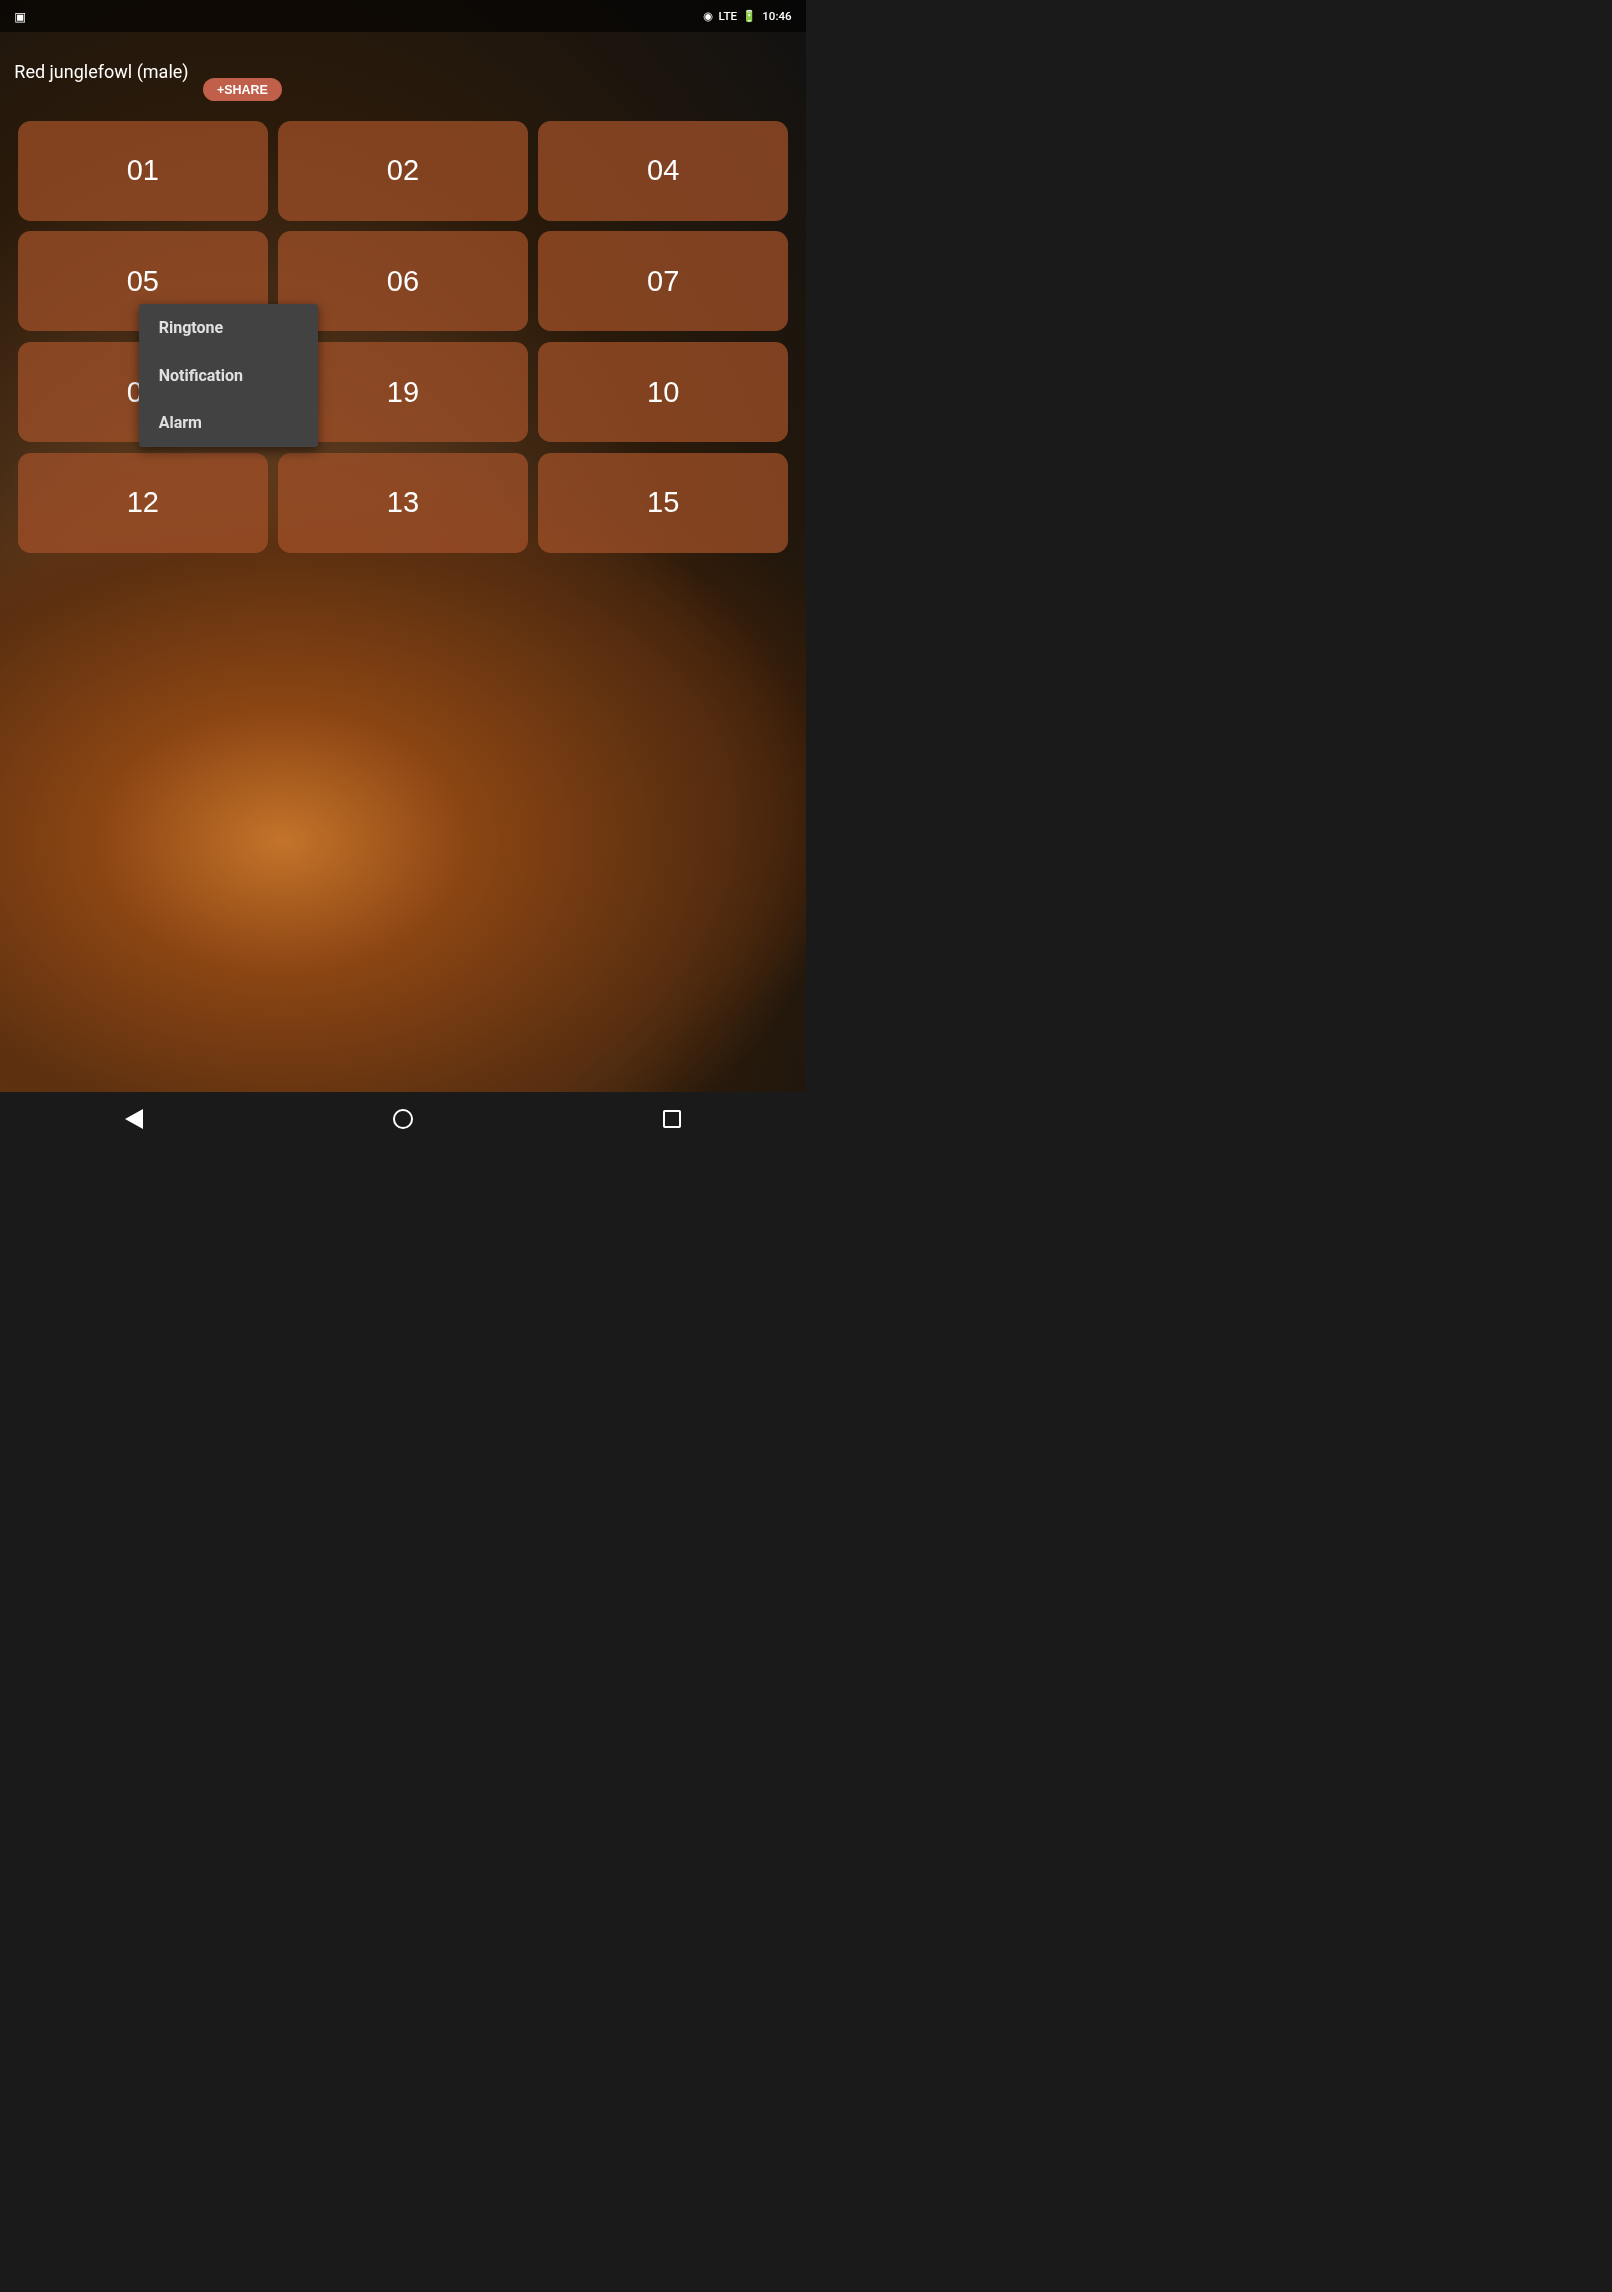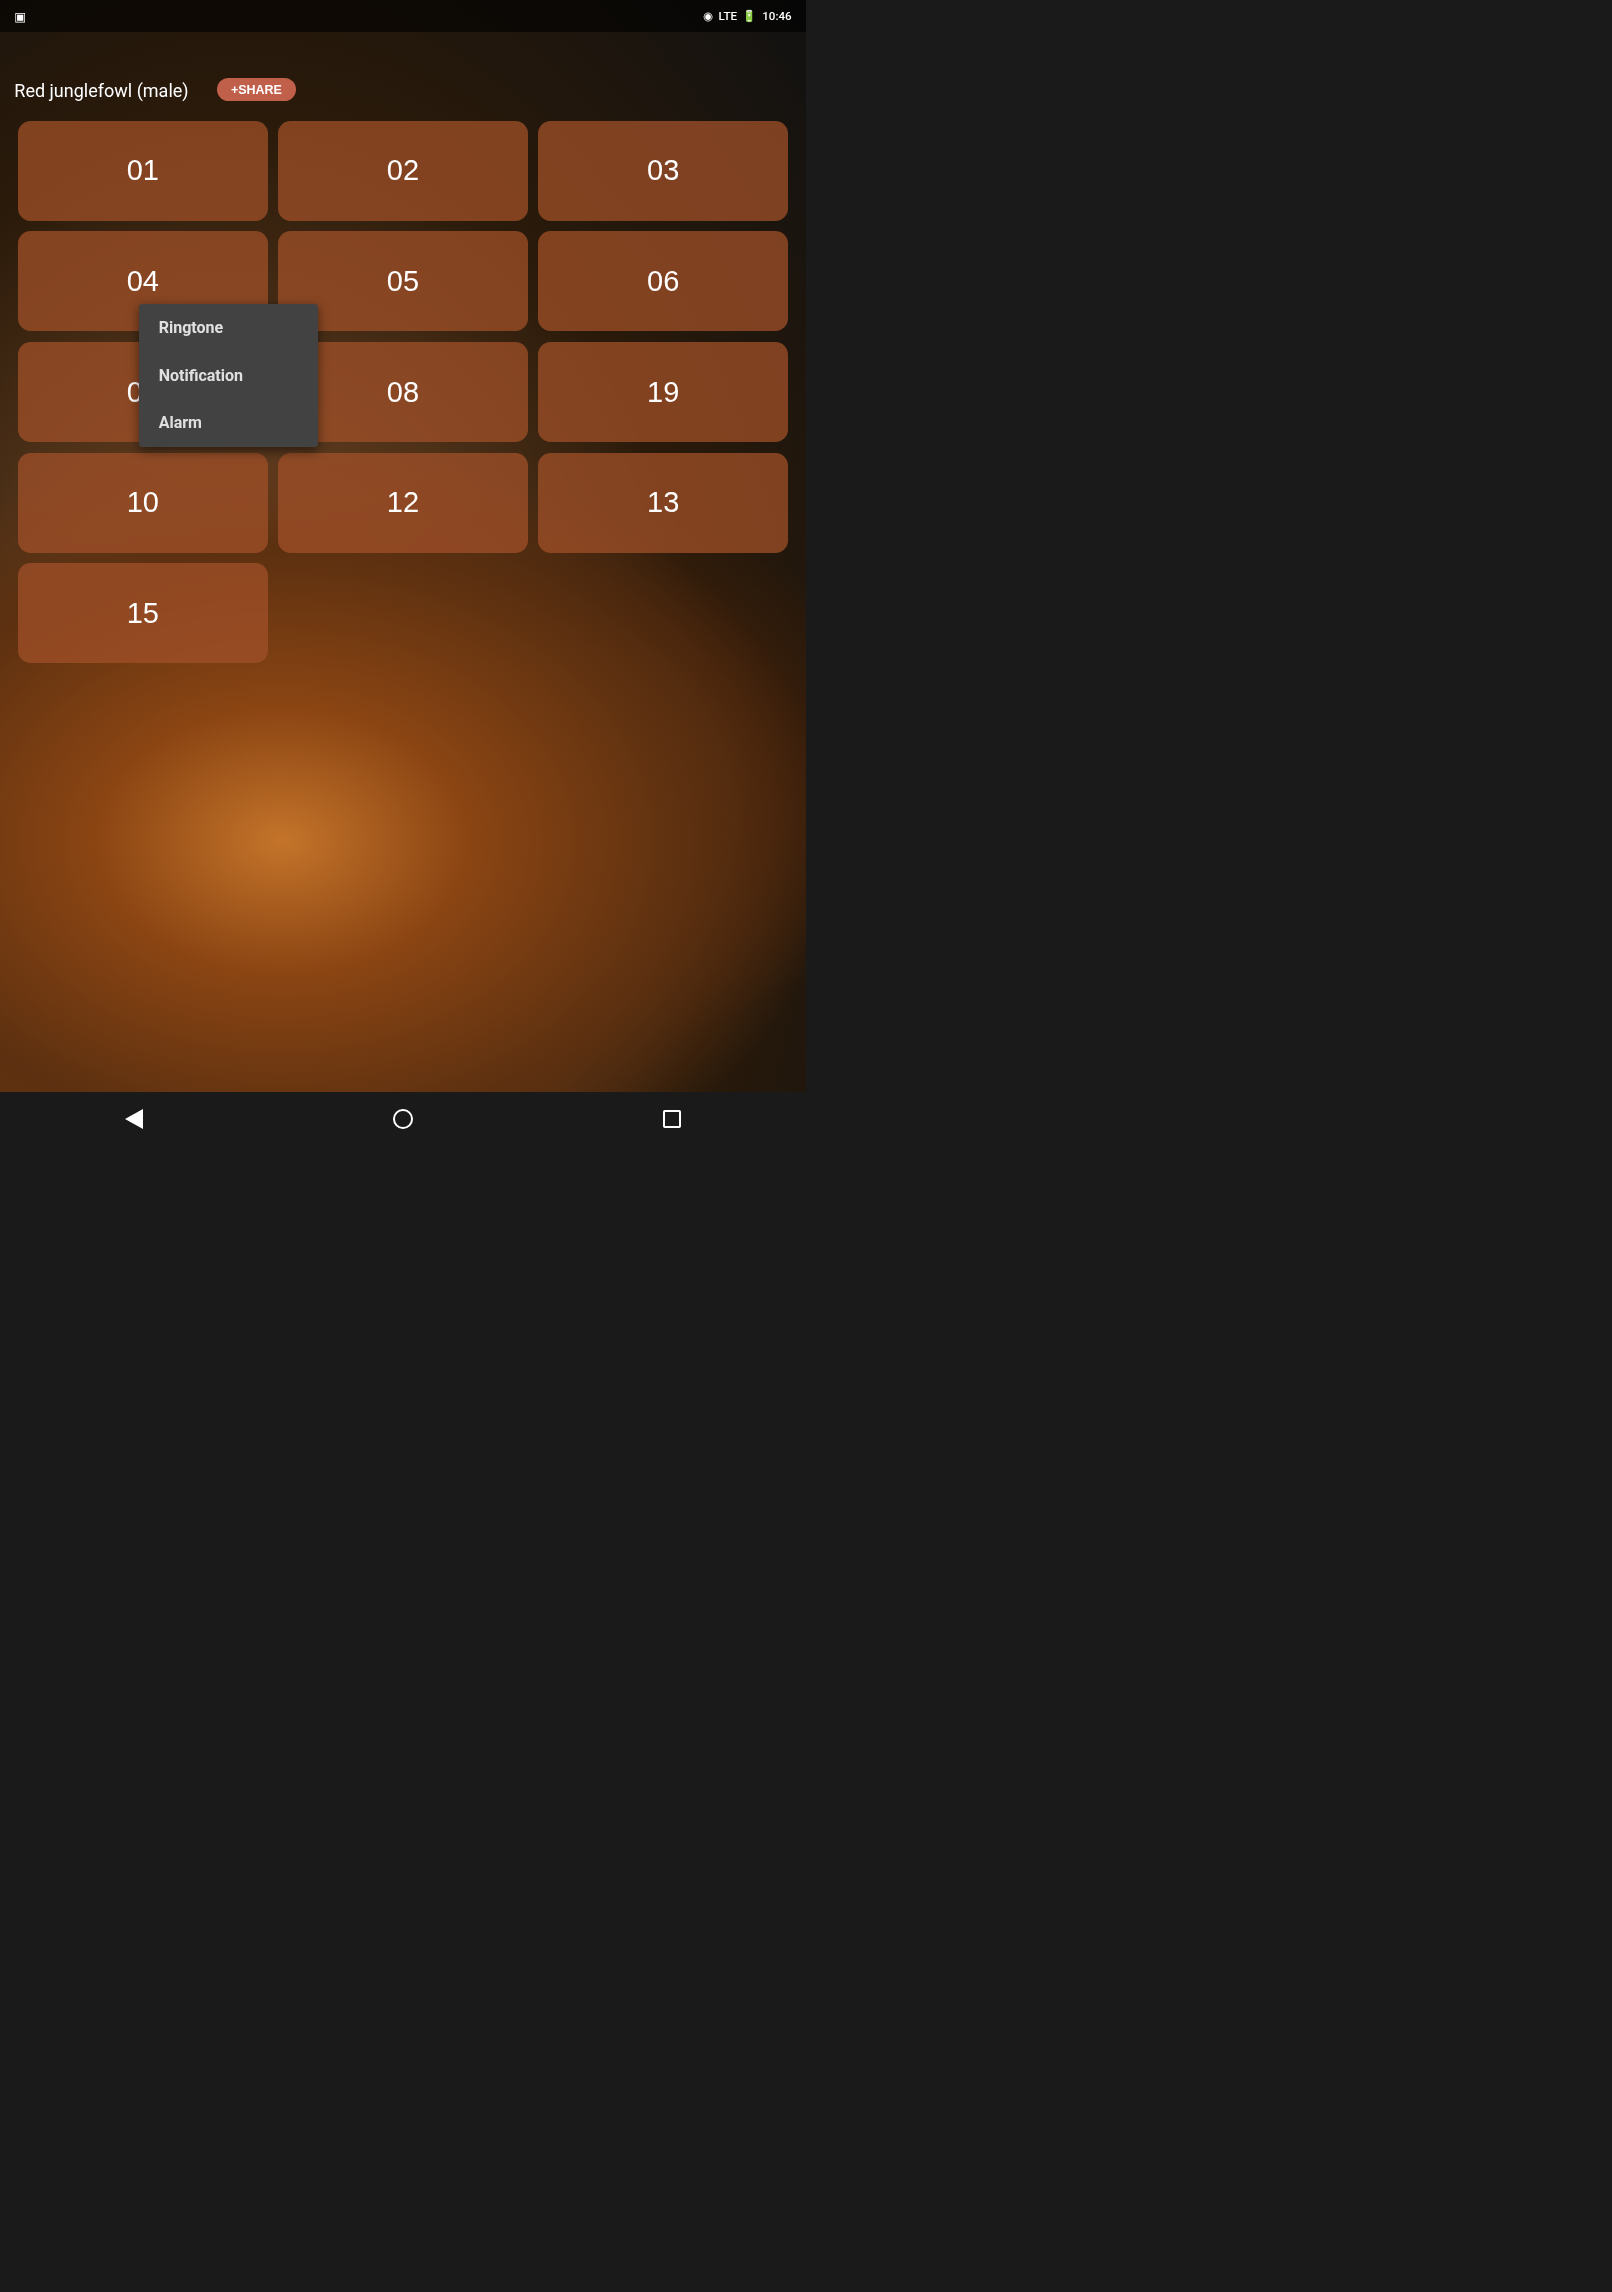--- a/index.html
+++ b/index.html
@@ -69,23 +69,23 @@
       color: white;
       font-size: 11.6px;
       font-weight: 500;
     }
 
     
     .header {
       position: relative;
       z-index: 10;
       display: flex;
-      align-items: flex-end;
+      align-items: center;
       padding: 9px 14.3px;
-      gap: 28px;
+      gap: 14px;
     }
 
     .app-title {
       color: white;
       font-size: 18px;
       font-weight: 400;
     }
 
     .share-button {
       background: #c1604a;
@@ -219,21 +219,20 @@
 </div>
 
 <div class="header">
   <span class="app-title">Red junglefowl (male)</span>
   <button class="share-button">+SHARE</button>
 </div>
 
 <div class="sound-grid" id="sound-grid">
 <button class="sound-button">01</button>
     <button class="sound-button">02</button>
-    <button class="sound-button">03</button>
     <button class="sound-button">04</button>
     <button class="sound-button">05</button>
     <button class="sound-button">06</button>
     <button class="sound-button">07</button>
     <button class="sound-button">08</button>
     <button class="sound-button">19</button>
     <button class="sound-button">10</button>
     <button class="sound-button">12</button>
     <button class="sound-button">13</button>
     <button class="sound-button">15</button>

